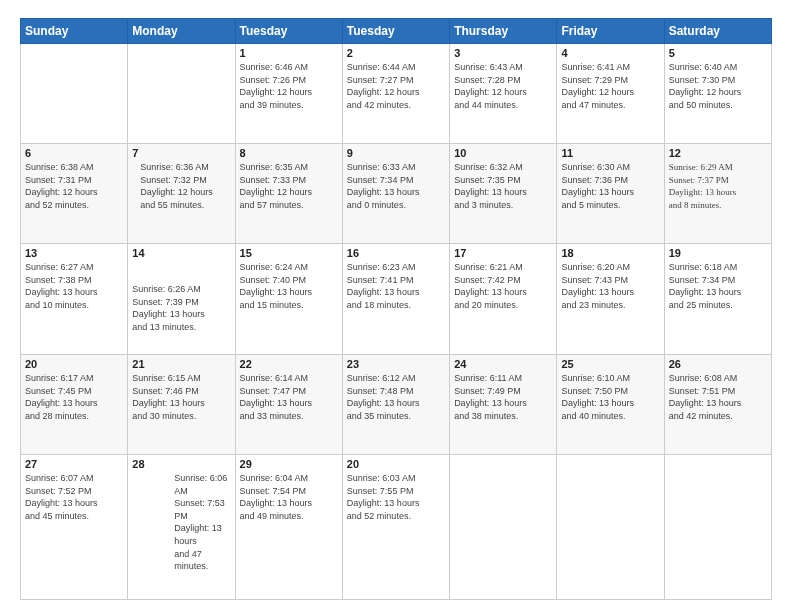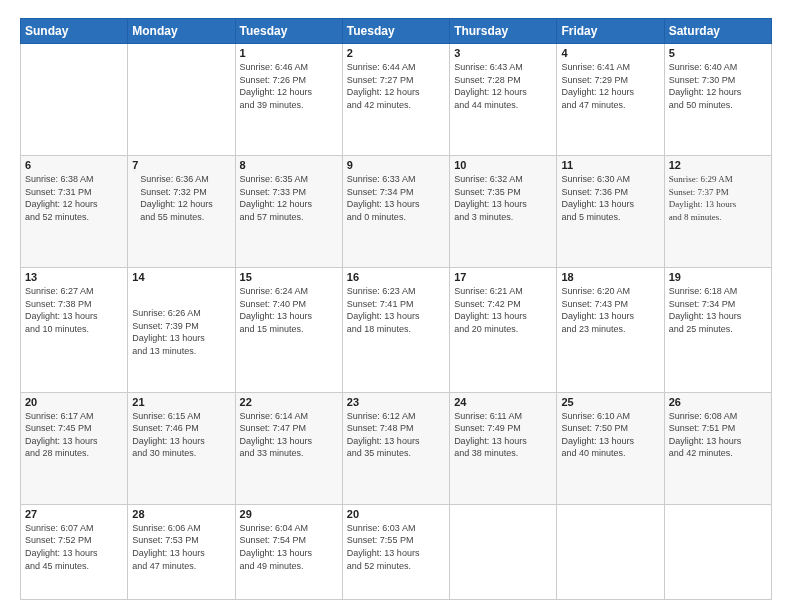--- a/index.html
+++ b/index.html
@@ -307,21 +307,21 @@
         <tr>
           <td>
             <span class="day-number">27</span>
             <div class="day-info" style="white-space: pre-line;">Sunrise: 6:07 AM
 Sunset: 7:52 PM
 Daylight: 13 hours
 and 45 minutes.</div>
           </td>
           <td>
             <span class="day-number">28</span>
-            <div class="day-info" style="white-space: pre-line;">Sunrise: 6:06 AM
+            <div class="day-info" style="white-space: pre-line; margin-left: 42px;">Sunrise: 6:06 AM
 Sunset: 7:53 PM
 Daylight: 13 hours
 and 47 minutes.</div>
           </td>
           <td>
             <span class="day-number">29</span>
             <div class="day-info" style="white-space: pre-line;">Sunrise: 6:04 AM
 Sunset: 7:54 PM
 Daylight: 13 hours
 and 49 minutes.</div>

